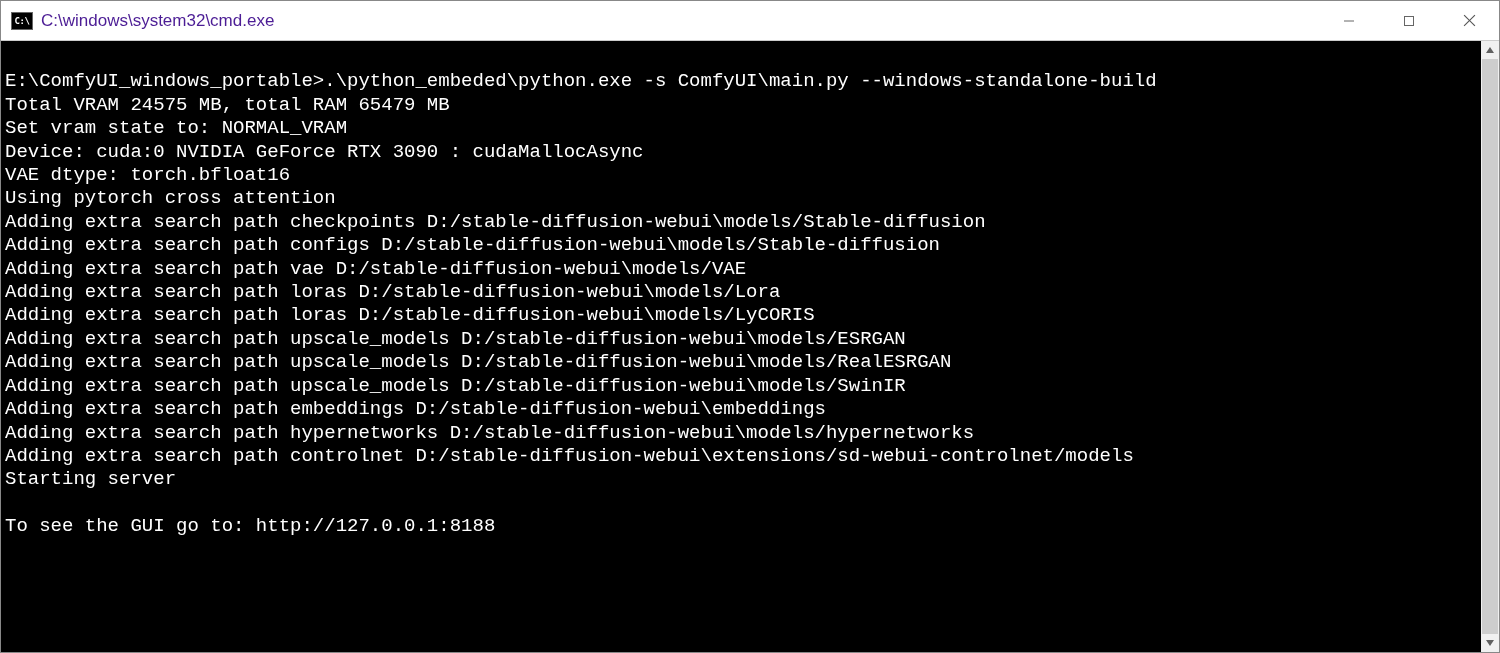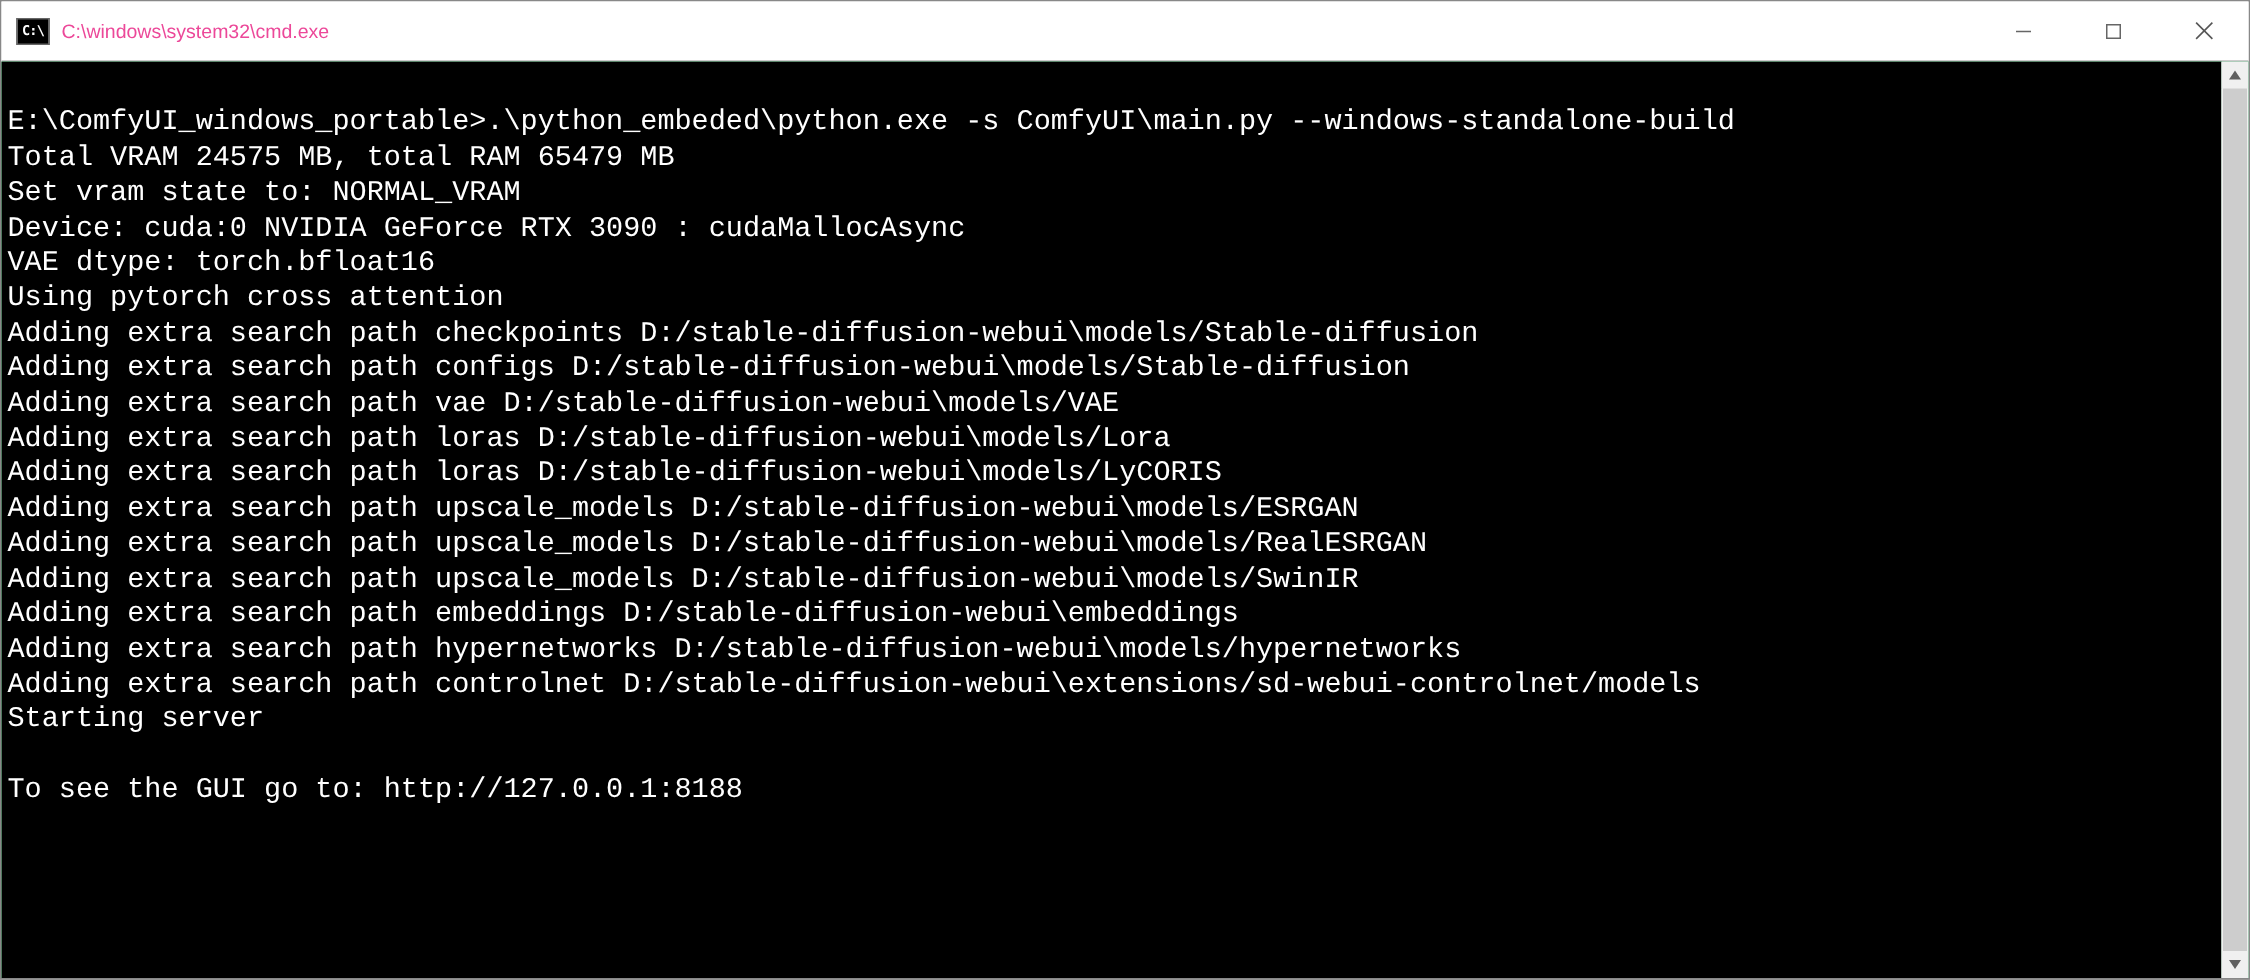--- a/index.html
+++ b/index.html
@@ -34,22 +34,22 @@
       display: flex;
       align-items: center;
       justify-content: center;
       color: #fff;
       font-size: 9px;
       font-family: monospace;
       font-weight: bold;
       letter-spacing: -0.5px;
     }
     .title-text {
-      font-size: 13px;
-      color: #ec4899;
+      font-size: 17px;
+      color: #4c1d95;
       flex: 0 0 auto;
     }
     .titlebar-spacer {
       flex: 1 1 auto;
     }
     .win-controls {
       display: flex;
       height: 100%;
     }
     .win-btn {
@@ -58,21 +58,21 @@
       display: flex;
       align-items: center;
       justify-content: center;
       color: #555;
     }
     .win-btn svg { stroke: #666; stroke-width: 1; fill: none; }
     .win-btn.close svg { stroke: #555; stroke-width: 1; }
     .terminal-wrap {
       flex: 1 1 auto;
       display: flex;
-      background: #15803d;
+      background: #c4b5fd;
       overflow: hidden;
     }
     .terminal {
       flex: 1 1 auto;
       background: #000000;
       color: #ffffff;
       font-family: "Consolas","NSimSun","SimSun","Courier New",monospace;
       font-size: 19px;
       line-height: 23.4px;
       padding: 6px 4px 4px 4px;

